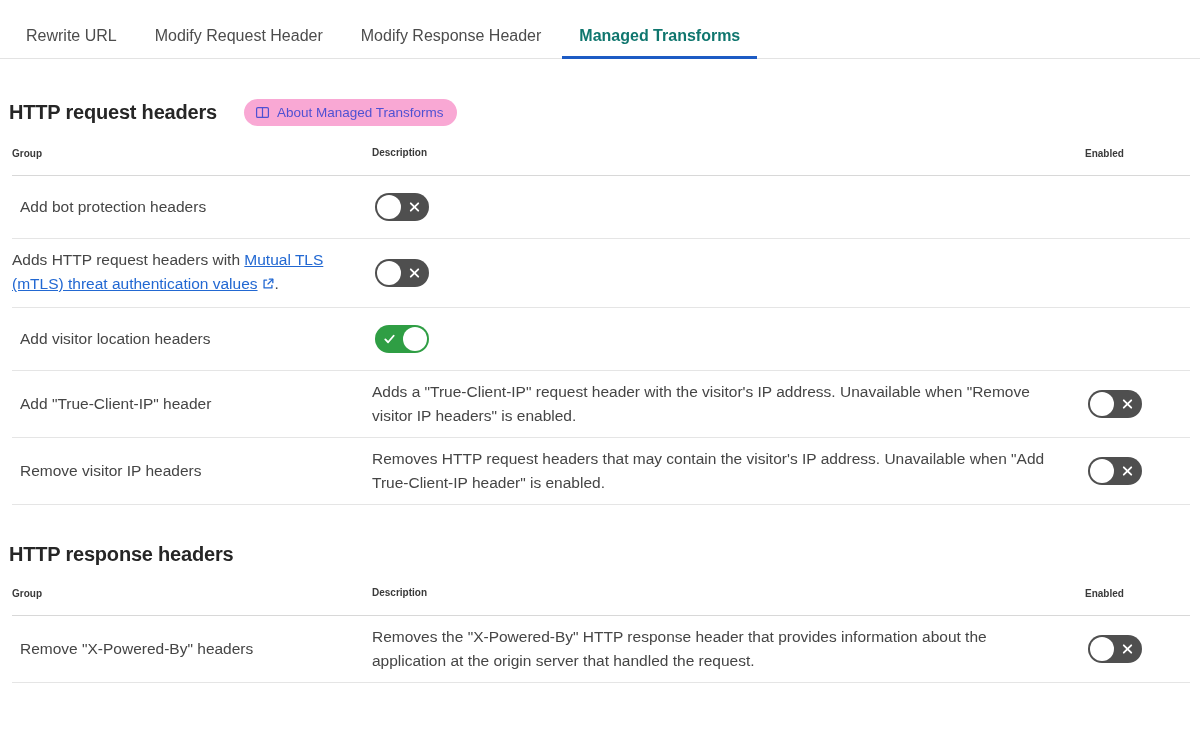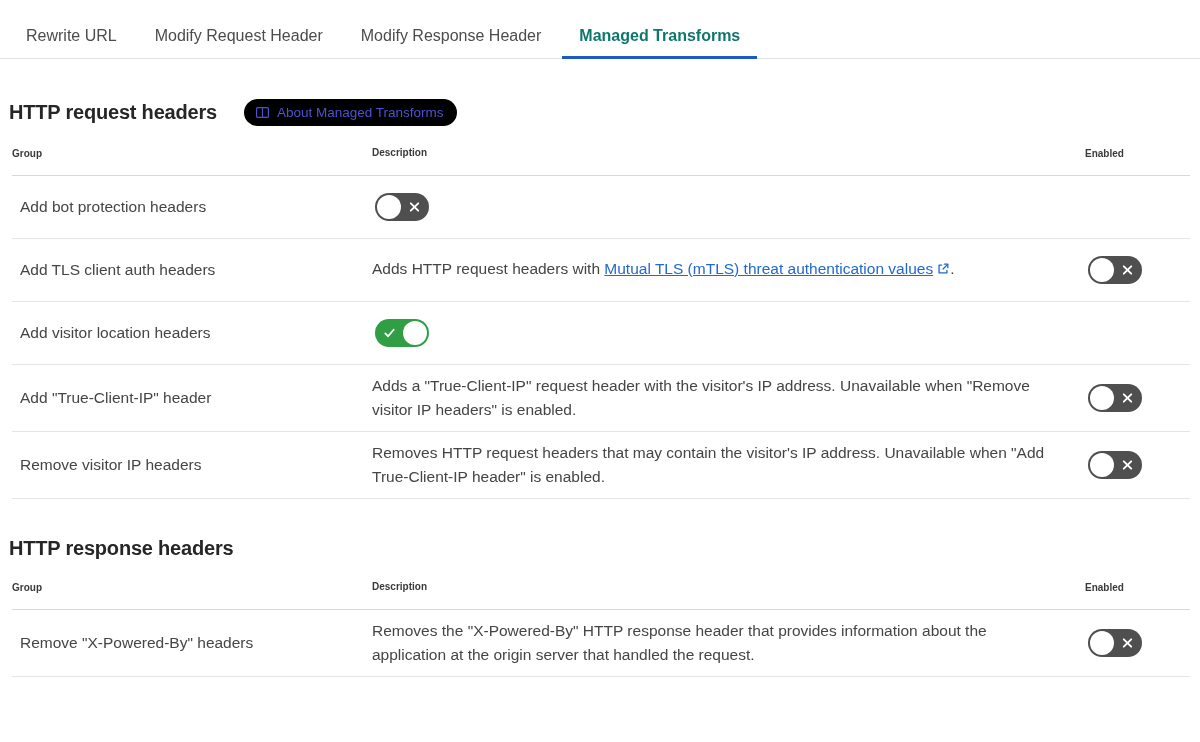--- a/index.html
+++ b/index.html
@@ -20,21 +20,21 @@
   }
   .tab.active { color: #0f766e; font-weight: 700; border-bottom-color: #1d5bc4; }
 
   
   .section-head { display: flex; align-items: center; gap: 27px; margin: 40px 9px 10px 9px; }
   .section-head h2 {
     margin: 0; font-size: 20px; font-weight: 700; color: #262626; letter-spacing: -0.2px;
   }
   .badge {
     display: inline-flex; align-items: center; gap: 7px;
-    background: #000000; color: #4f51d3;
+    background: #f9a8d4; color: #4f51d3;
     font-size: 13.5px; line-height: 1; padding: 6px 13px 6px 11px;
     border-radius: 14px; text-decoration: none; cursor: pointer;
   }
   .badge svg { display: block; }
 
   
   .table { margin: 0 10px 0 12px; }
   .trow {
     display: grid; grid-template-columns: 360px 1fr 105px;
     align-items: center;
@@ -111,21 +111,20 @@
 
           <svg class="icon-x" width="13" height="13" viewBox="0 0 14 14" fill="none" stroke="#ffffff" stroke-width="2" stroke-linecap="round">
               <path d="M3 3l8 8M11 3l-8 8"></path>
             </svg>
           <span class="knob"></span>
         </div>
       </div>
     </div>
 
     <div class="trow">
-      <div class="cell-group">Add TLS client auth headers</div>
       <div class="cell-desc">
         <span>Adds HTTP request headers with </span><a class="desc-link">Mutual TLS (mTLS) threat authentication values</a><span class="ext-icon"><svg width="14" height="14" viewBox="0 0 16 16" fill="none" stroke="#2268d2" stroke-width="1.5" stroke-linecap="round" stroke-linejoin="round">
               <path d="M6.5 3.5H3.5v9h9V9.5"></path>
               <path d="M9.5 2.5h4v4"></path>
               <path d="M13.3 2.7L8 8"></path>
             </svg></span><span>.</span>
       </div>
       <div class="cell-enabled">
         <div class="toggle off">
 

